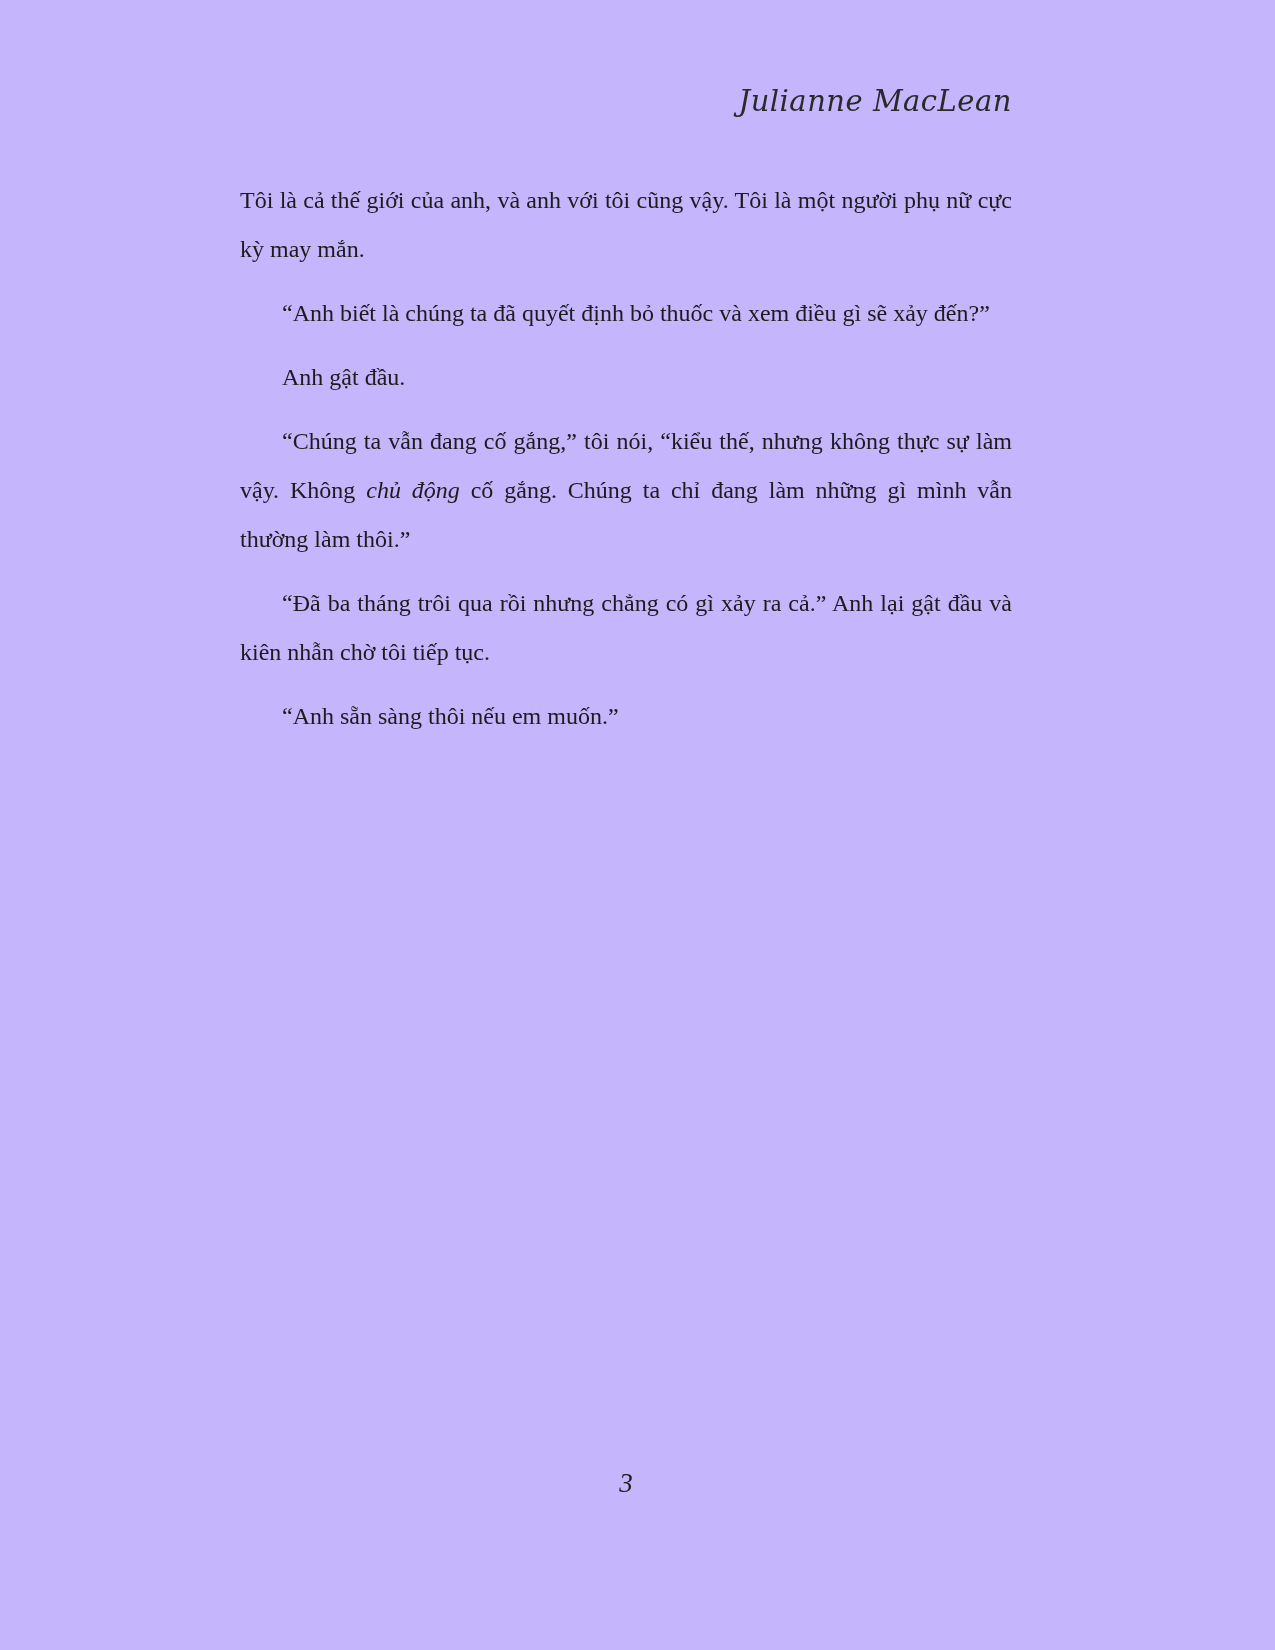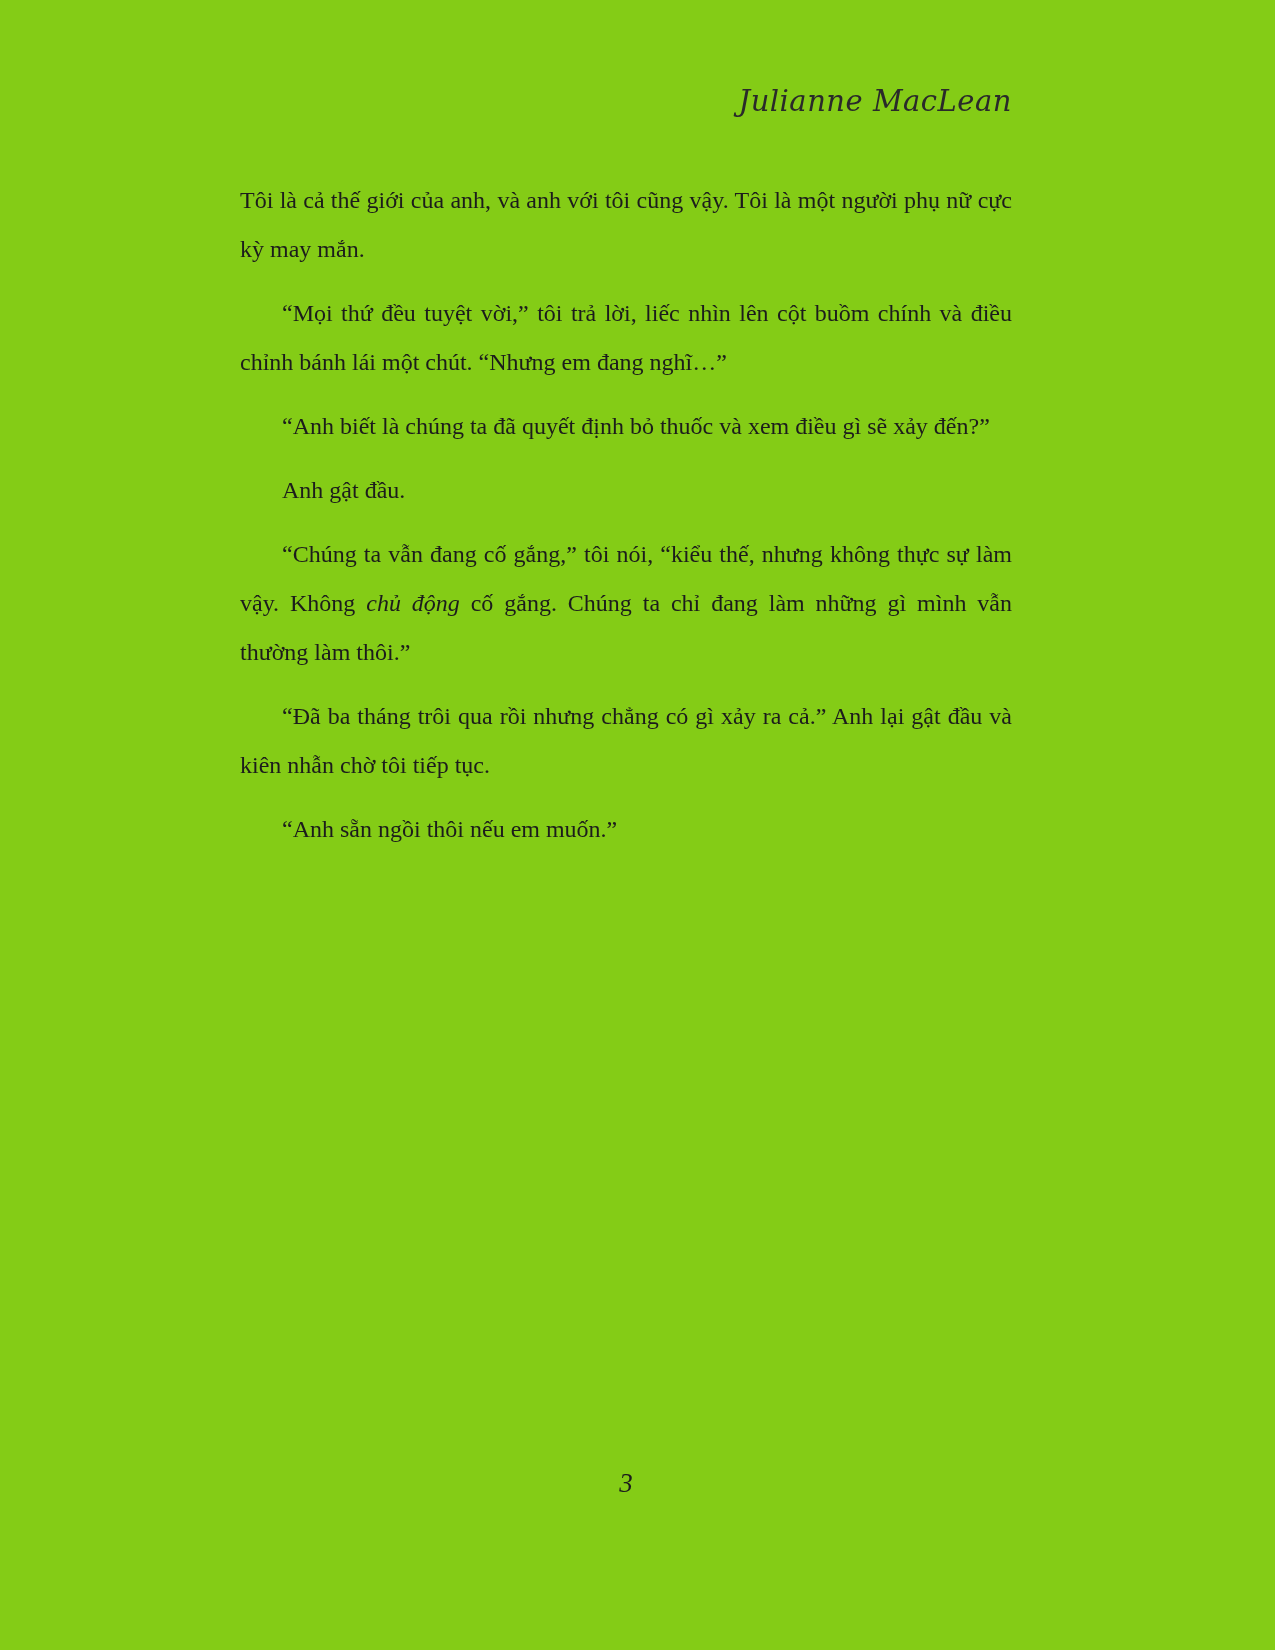--- a/index.html
+++ b/index.html
@@ -12,21 +12,21 @@
   body {
     height: 1650px;
     position: relative;
     font-family: "Liberation Serif", serif;
     color: #1c1c1c;
   }
 
   .page {
     position: absolute;
     inset: 0;
-    background: #84cc16;
+    background: #c4b5fd;
   }
 
   .content {
     position: absolute;
     left: 240px;
     width: 772px;
     top: 0;
   }
 
   .running-header {
@@ -73,23 +73,22 @@
 </style>
 </head>
 <body>
 
 <div class="page">
   <div class="content">
     <div class="running-header">Julianne MacLean</div>
 
     <div class="body-text">
         <p class="para"><span>Tôi là cả thế giới của anh, và anh với tôi cũng vậy. Tôi là một người phụ nữ cực kỳ may mắn.</span></p>
-        <p class="para indent"><span>“Mọi thứ đều tuyệt vời,” tôi trả lời, liếc nhìn lên cột buồm chính và điều chỉnh bánh lái một chút. “Nhưng em đang nghĩ…”</span></p>
         <p class="para indent"><span>“Anh biết là chúng ta đã quyết định bỏ thuốc và xem điều gì sẽ xảy đến?”</span></p>
         <p class="para indent"><span>Anh gật đầu.</span></p>
         <p class="para indent"><span>“Chúng ta vẫn đang cố gắng,” tôi nói, “kiểu thế, nhưng không thực sự làm vậy. Không </span><em>chủ động</em><span> cố gắng. Chúng ta chỉ đang làm những gì mình vẫn thường làm thôi.”</span></p>
         <p class="para indent"><span>“Đã ba tháng trôi qua rồi nhưng chẳng có gì xảy ra cả.” Anh lại gật đầu và kiên nhẫn chờ tôi tiếp tục.</span></p>
-        <p class="para indent"><span>“Anh sẵn ngồi thôi nếu em muốn.”</span></p>
+        <p class="para indent"><span>“Anh sẵn sàng thôi nếu em muốn.”</span></p>
       </div>
   </div>
 
   <div class="page-number">3</div>
 </div>
 
 </body></html>

